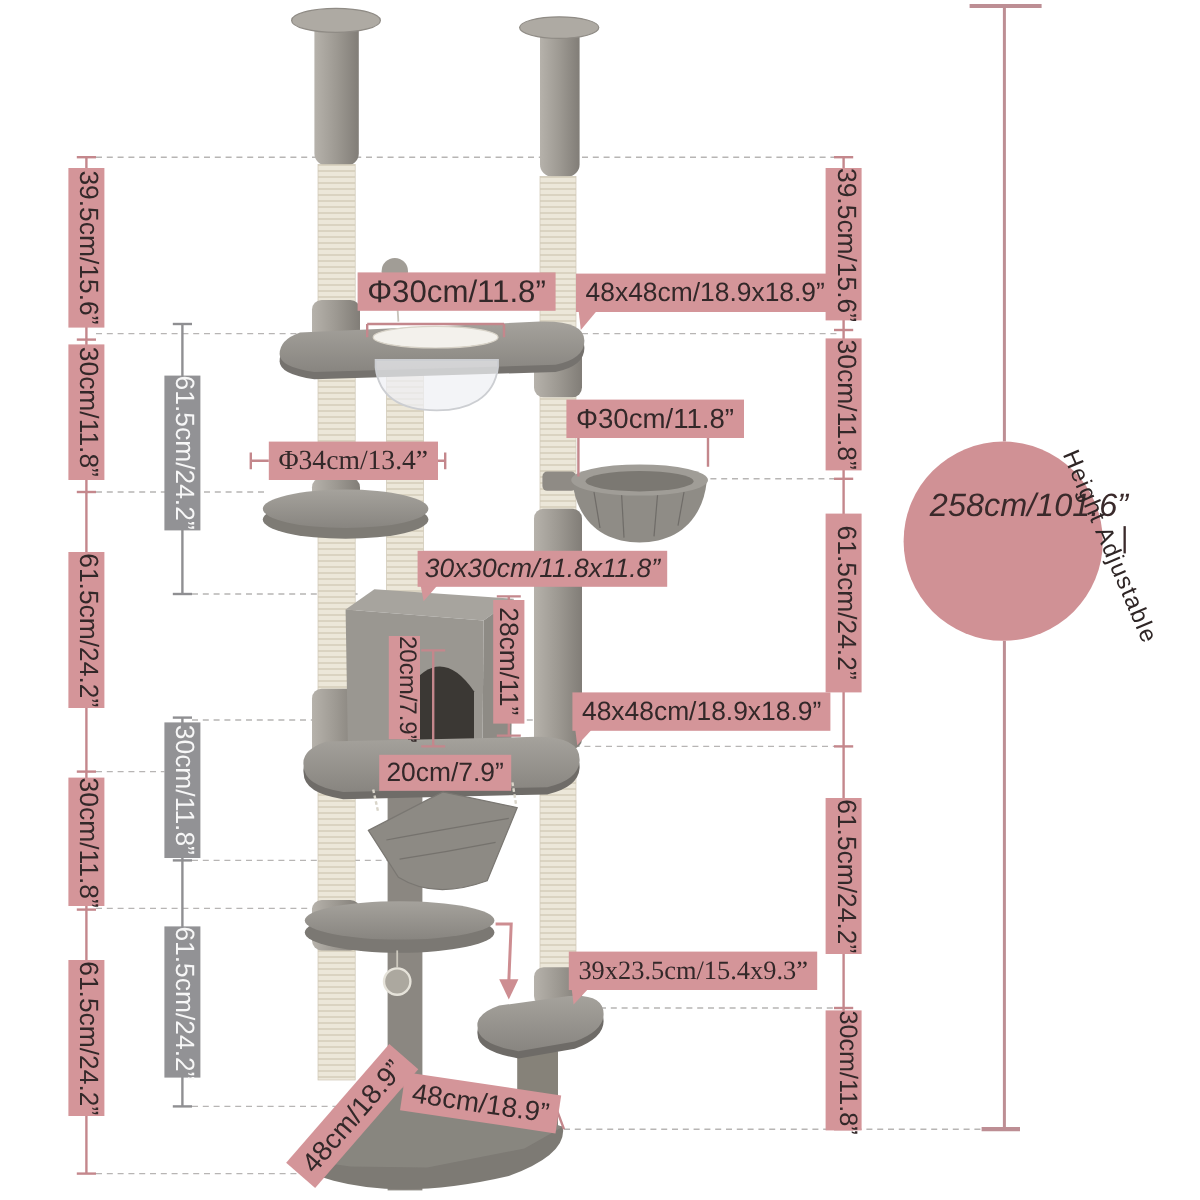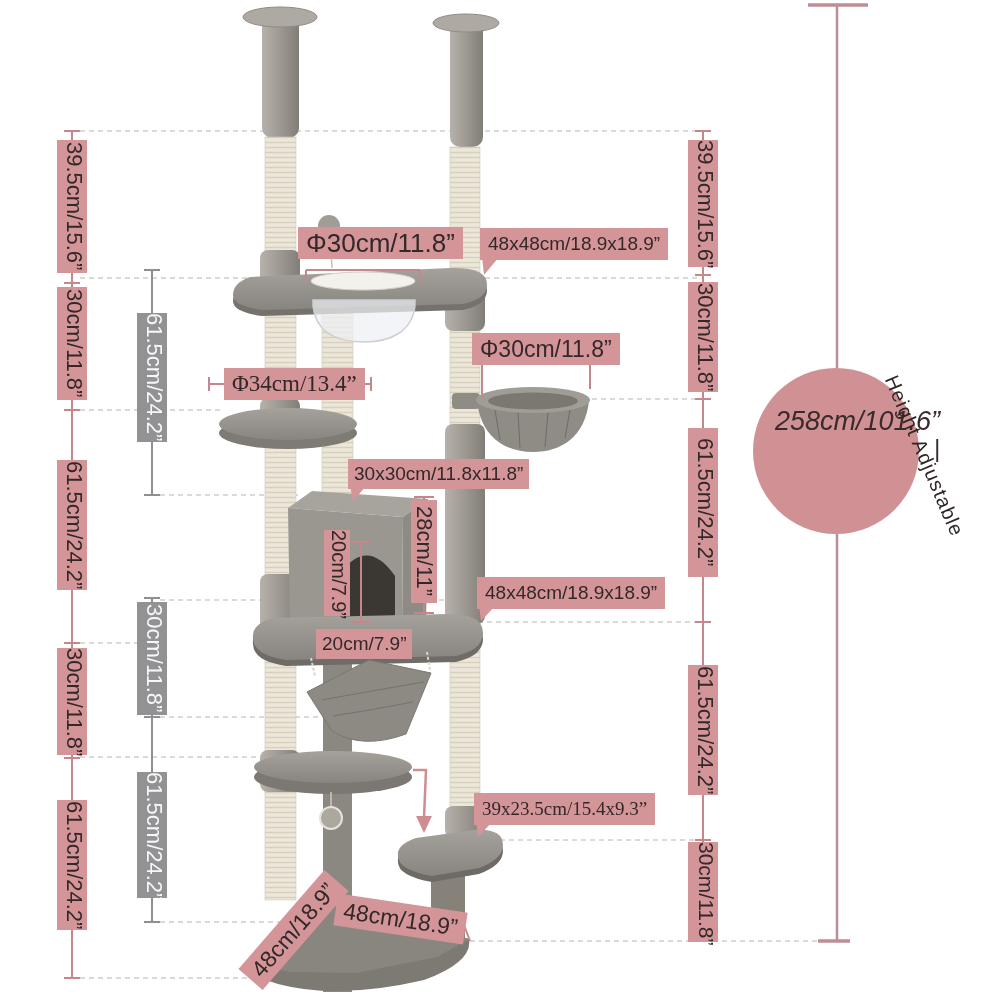--- a/index.html
+++ b/index.html
@@ -4,21 +4,21 @@
 <style>
   html,body{margin:0;padding:0;background:#ffffff;}
   #stage{position:relative;width:1000px;height:1000px;background:#ffffff;overflow:hidden;
          font-family:"Liberation Sans",sans-serif;}
   svg.canvas{position:absolute;left:0;top:0;width:1000px;height:1000px;}
   .vlabel{position:absolute;writing-mode:vertical-rl;background:#d49599;color:#332829;
           font-size:22px;width:30px;text-align:center;box-sizing:border-box;white-space:nowrap;}
   .vlabel.gray{background:#929295;color:#f7f7f7;}
   .hlabel{position:absolute;background:#d49599;color:#332829;font-size:23px;
           padding:3px 8px;white-space:nowrap;line-height:26px;}
-  .hlabel.small{font-size:19px;}
+  .hlabel.small{font-size:22px;}
   .rot{transform-origin:center center;}
   .badge-text{position:absolute;left:756px;top:406px;width:184px;text-align:right;
               color:#3a2a2b;font-size:27px;line-height:30px;font-style:italic;}
   .badge-text .divider{font-size:24px;line-height:26px;}
   .height-note{position:absolute;left:901px;top:372px;color:#2f2626;font-size:20px;
                transform:rotate(67deg);transform-origin:0 0;white-space:nowrap;letter-spacing:1px;}
 </style>
 </head>
 <body>
 
@@ -201,21 +201,21 @@
 <div class="vlabel" style="left:688px;top:140px;height:127px;">39.5cm/15.6”</div>
 <div class="vlabel" style="left:688px;top:282px;height:110px;">30cm/11.8”</div>
 <div class="vlabel" style="left:688px;top:428px;height:149px;">61.5cm/24.2”</div>
 <div class="vlabel" style="left:688px;top:665px;height:130px;">61.5cm/24.2”</div>
 <div class="vlabel" style="left:688px;top:842px;height:100px;font-size:21px;">30cm/11.8”</div>
 
 <div class="hlabel" style="left:298px;top:227px;font-size:26px;">Φ30cm/11.8”</div>
 <div class="hlabel small" style="left:480px;top:228px;">48x48cm/18.9x18.9”</div>
 <div class="hlabel" style="left:472px;top:333px;">Φ30cm/11.8”</div>
 <div class="hlabel" style="left:224px;top:368px;font-family:Liberation Serif, serif;">Φ34cm/13.4”</div>
-<div class="hlabel small" style="left:348px;top:459px;padding:2px 6px;">30x30cm/11.8x11.8”</div>
+<div class="hlabel small" style="left:348px;top:459px;padding:2px 6px;font-style:italic;">30x30cm/11.8x11.8”</div>
 <div class="vlabel" style="left:411px;top:500px;height:103px;width:26px;background:#d49599;">28cm/11”</div>
 <div class="vlabel" style="left:324px;top:530px;height:86px;width:26px;font-size:20px;">20cm/7.9”</div>
 <div class="hlabel small" style="left:316px;top:629px;padding:2px 6px;">20cm/7.9”</div>
 <div class="hlabel small" style="left:477px;top:577px;">48x48cm/18.9x18.9”</div>
 <div class="hlabel small" style="left:474px;top:793px;font-family:Liberation Serif, serif;">39x23.5cm/15.4x9.3”</div>
 <div class="hlabel rot" style="left:335px;top:903px;transform:rotate(8.5deg);">48cm/18.9”</div>
 <div class="hlabel rot" style="left:228px;top:914px;transform:rotate(-49deg);">48cm/18.9”</div>
 
 <div class="badge-text">
   <div>258cm/101.6”</div>

